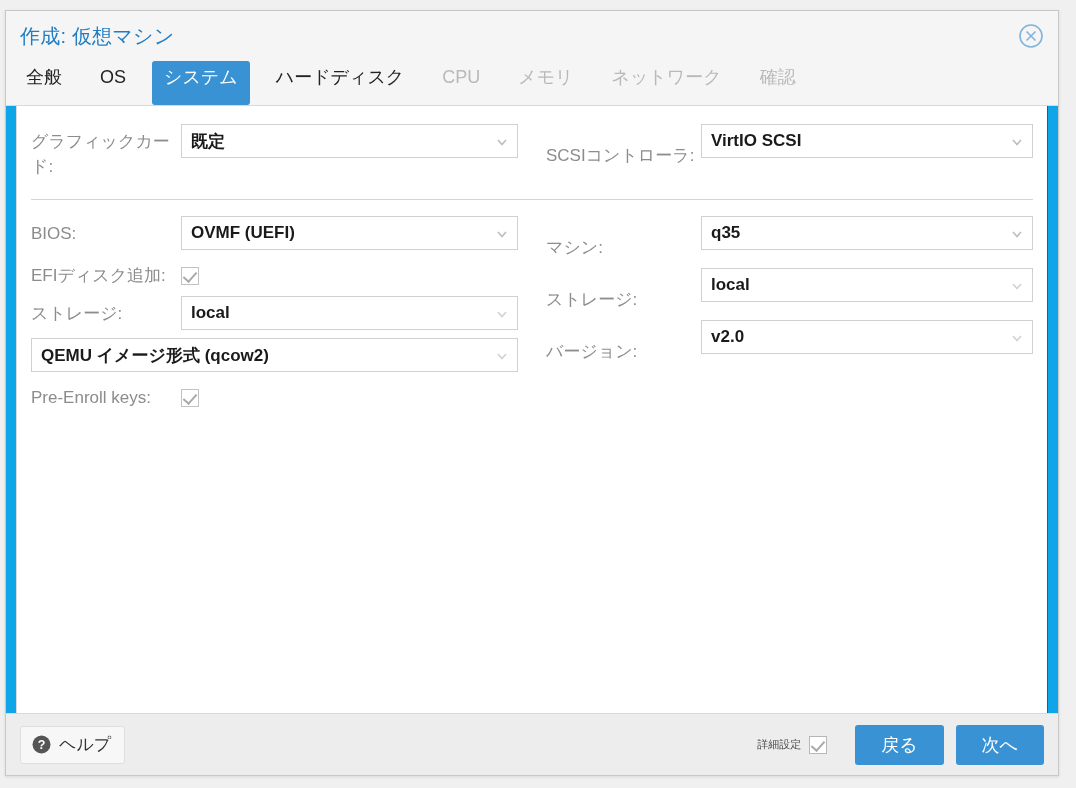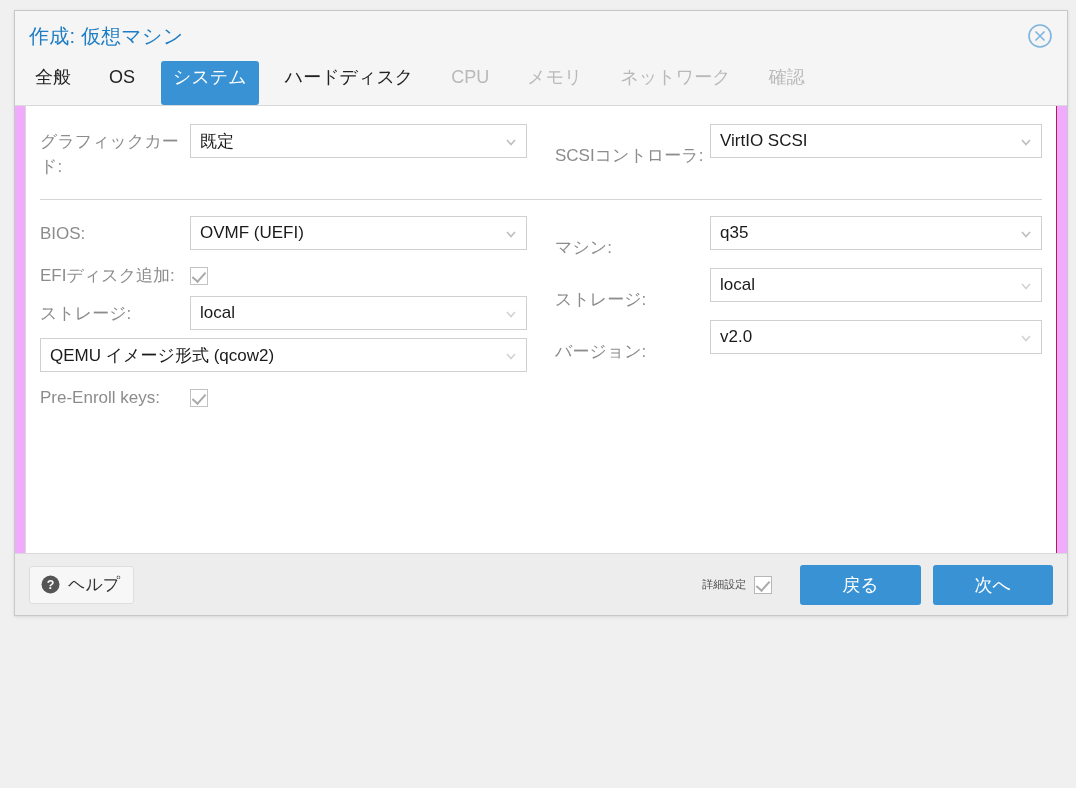--- a/index.html
+++ b/index.html
@@ -7,25 +7,25 @@
     padding: 0;
     background: #f0f0f0;
     width: 1076px;
     height: 788px;
     overflow: hidden;
     font-family: "Liberation Sans", "DejaVu Sans", sans-serif;
   }
 
   .dialog {
     position: absolute;
-    left: 14px;
+    left: 5px;
     top: 10px;
     width: 1054px;
-    height: 606px;
-    background: #f0abfc;
+    height: 766px;
+    background: #0ea5e9;
     border: 1px solid #c8c8c8;
     box-sizing: border-box;
     box-shadow: 0 1px 3px rgba(0,0,0,0.10);
     display: flex;
     flex-direction: column;
   }
 
   
   .titlebar {
     height: 50px;
@@ -136,20 +136,21 @@
     border: 1px solid #d0d0d0;
     box-sizing: border-box;
     display: flex;
     align-items: center;
     padding: 0 40px 0 9px;
     font-size: 17px;
     color: #1a1a1a;
     cursor: pointer;
     white-space: nowrap;
     overflow: hidden;
+    font-weight: bold;
   }
   .select .chev {
     position: absolute;
     right: 8px;
     top: 50%;
     transform: translateY(-50%);
     width: 14px;
     height: 14px;
   }
 
@@ -224,21 +225,21 @@
   }
   .adv-wrap .checkbox { margin-top: 0; }
 
   .btn-primary {
     background: #3892d4;
     color: #ffffff;
     border: none;
     border-radius: 3px;
     font-size: 18px;
     font-family: inherit;
-    padding: 9px 42px;
+    padding: 9px 26px;
     margin-left: 12px;
     cursor: pointer;
     line-height: 22px;
   }
 </style>
 </head>
 <body>
 
 <div class="dialog">
 

